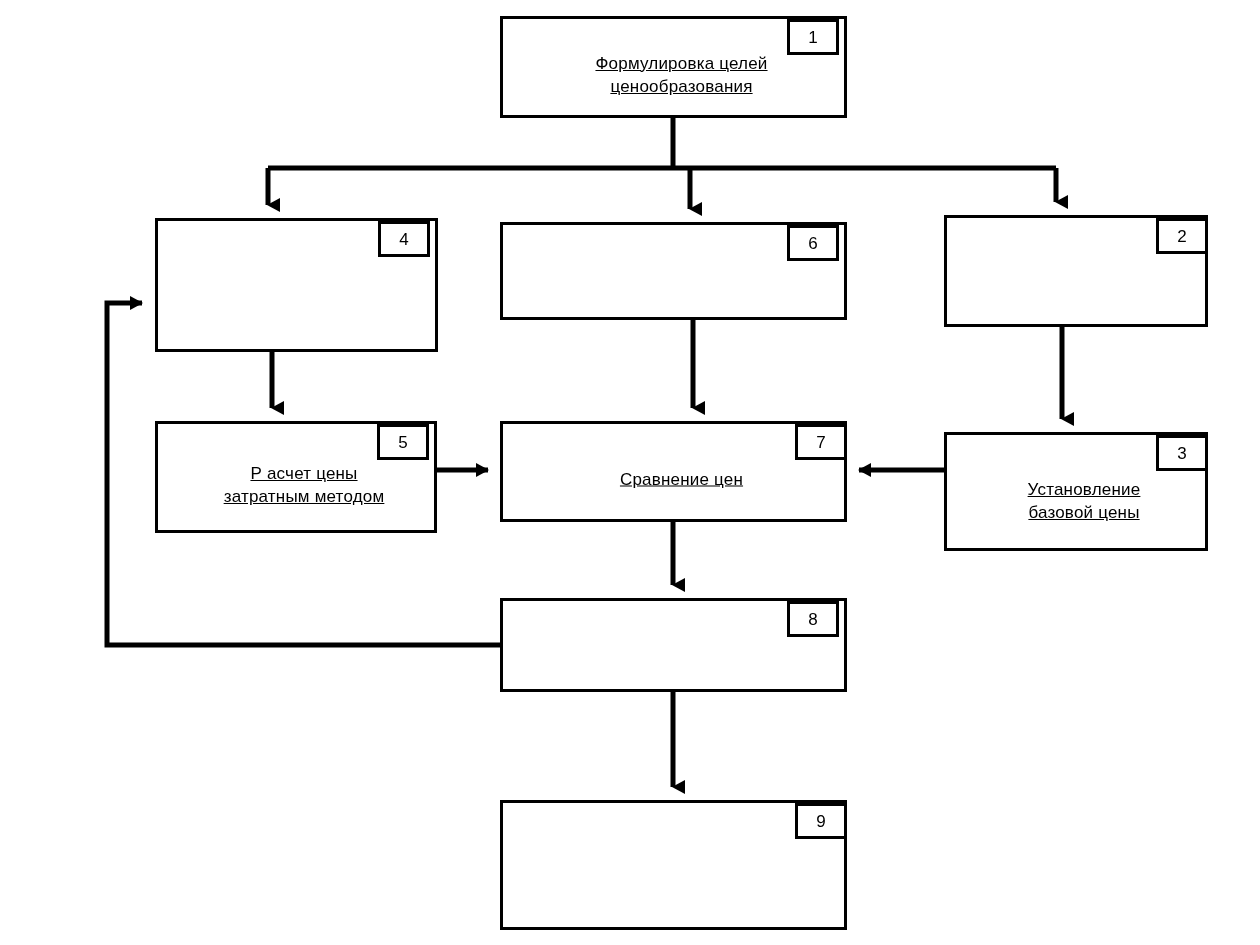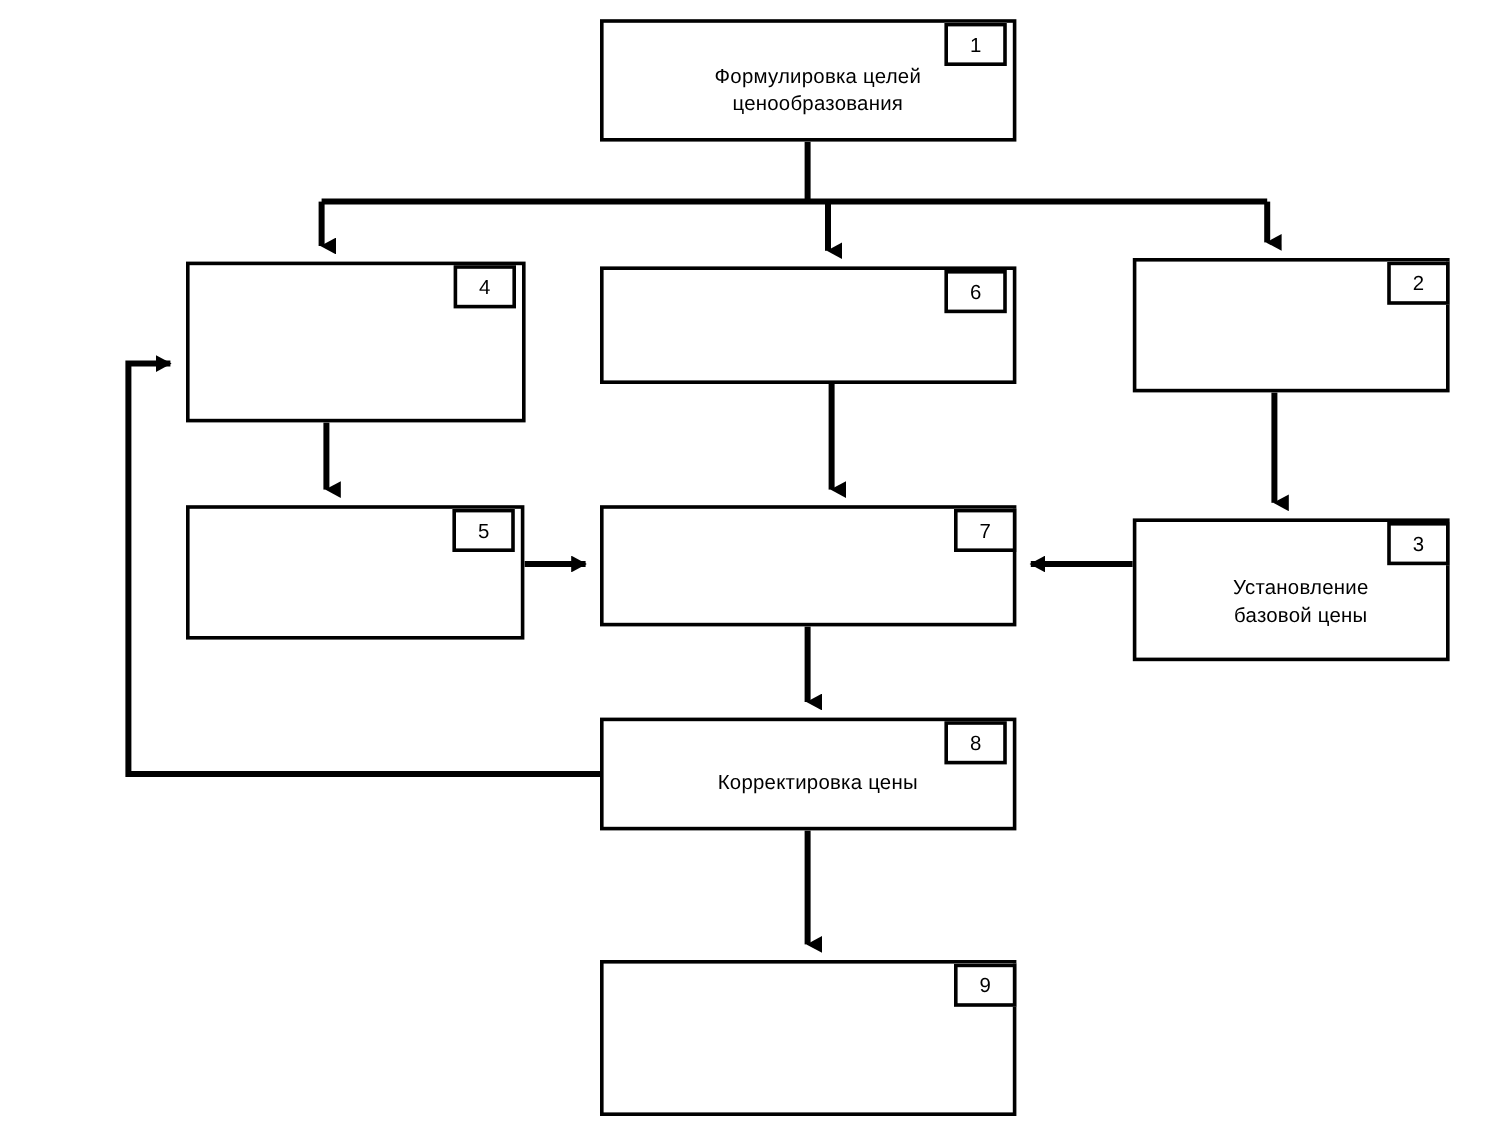--- a/index.html
+++ b/index.html
@@ -30,20 +30,21 @@
     top: 50%;
     transform: translateY(-50%);
     text-align: center;
     font-size: 17px;
     line-height: 23px;
     color: #000000;
     letter-spacing: 0.2px;
     padding: 0 6px;
     box-sizing: border-box;
     white-space: pre-line;
+    text-decoration: underline;
   }
   .node-label.shift-down {
     top: 58%;
   }
   .badge {
     position: absolute;
     top: 0;
     box-sizing: border-box;
     border: 3px solid #000000;
     background: #ffffff;
@@ -123,34 +124,36 @@
   <div class="node" style="left:500px;top:222px;width:347px;height:98px;">
     <div class="badge" style="right:5px;width:52px;height:36px;">6</div>
   </div>
 
   <div class="node" style="left:944px;top:215px;width:264px;height:112px;">
     <div class="badge" style="right:-3px;width:52px;height:36px;">2</div>
   </div>
 
   <div class="node" style="left:155px;top:421px;width:282px;height:112px;">
     <div class="badge" style="right:5px;width:52px;height:36px;">5</div>
+    <div class="node-label shift-down">Р асчет цены
+затратным методом</div>
   </div>
 
   <div class="node" style="left:500px;top:421px;width:347px;height:101px;">
     <div class="badge" style="right:-3px;width:52px;height:36px;">7</div>
+    <div class="node-label shift-down">Сравнение цен</div>
   </div>
 
   <div class="node" style="left:944px;top:432px;width:264px;height:119px;">
     <div class="badge" style="right:-3px;width:52px;height:36px;">3</div>
     <div class="node-label shift-down">Установление
 базовой цены</div>
   </div>
 
   <div class="node" style="left:500px;top:598px;width:347px;height:94px;">
     <div class="badge" style="right:5px;width:52px;height:36px;">8</div>
-    <div class="node-label shift-down">Корректировка цены</div>
   </div>
 
   <div class="node" style="left:500px;top:800px;width:347px;height:130px;">
     <div class="badge" style="right:-3px;width:52px;height:36px;">9</div>
   </div>
 
 </div>
 
 </body></html>

